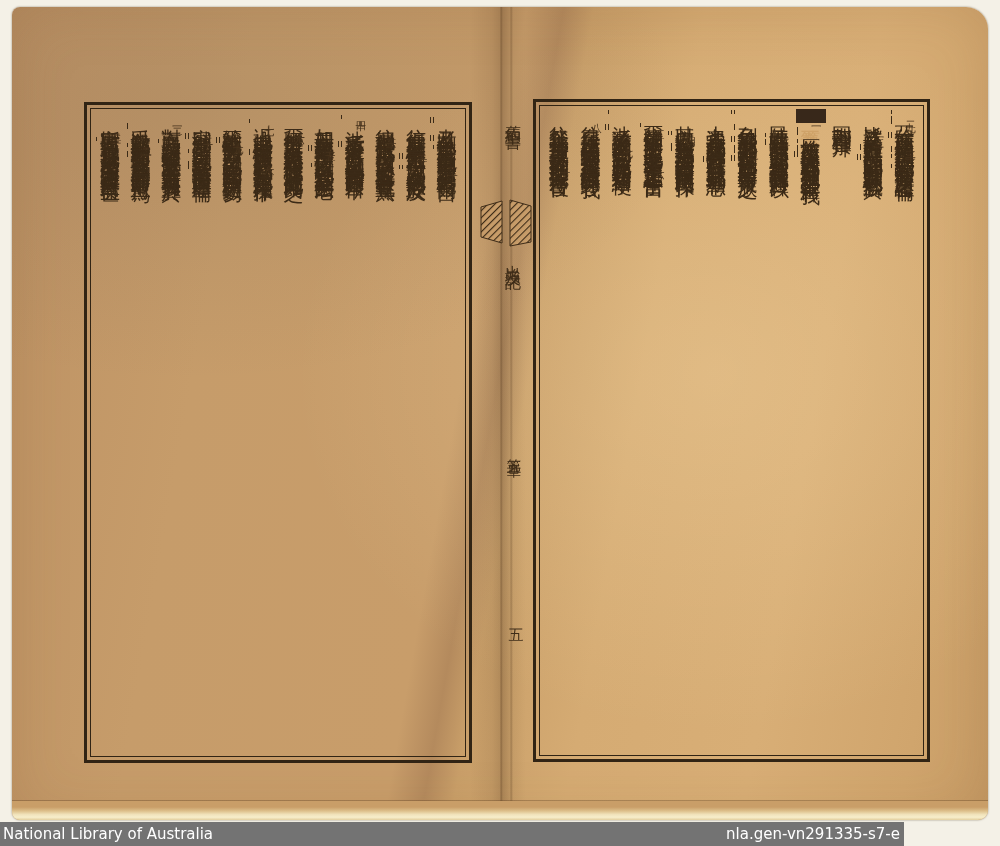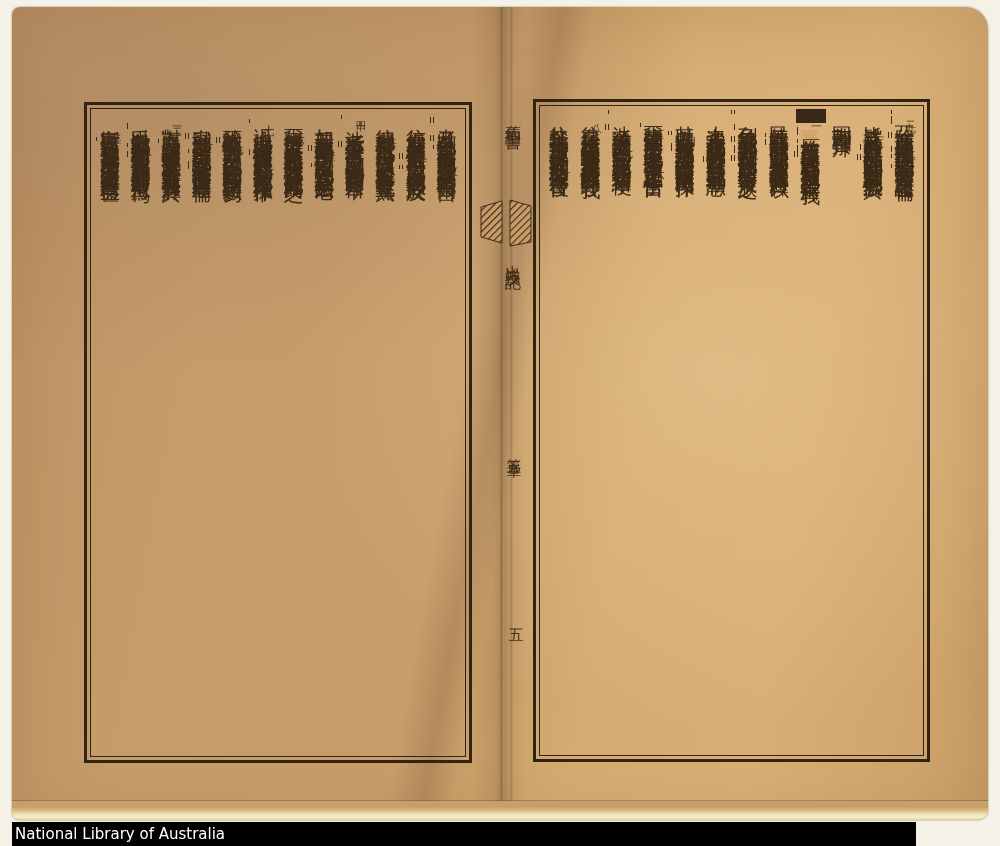--- a/index.html
+++ b/index.html
@@ -43,21 +43,21 @@
 
   
   .gutter-text{position:absolute;writing-mode:vertical-rl;text-orientation:upright;color:#3e2c18;}
   .g-book{left:502px;top:112px;font-size:16px;letter-spacing:3px;}
   .g-section{left:502px;top:252px;font-size:16px;letter-spacing:3px;}
   .g-chapter{left:504px;top:447px;font-size:14.5px;letter-spacing:2px;}
   .g-page{left:506px;top:617px;font-size:15px;}
   .fishtail{position:absolute;left:479px;top:198px;}
 
   
-  .bottom-bar{position:absolute;left:12px;top:822px;width:904px;height:24px;background:#000000;
+  .bottom-bar{position:absolute;left:0;top:822px;width:904px;height:24px;background:#737373;
     color:#ffffff;font-family:"DejaVu Sans","Liberation Sans",sans-serif;font-size:15px;line-height:24px;}
   .bar-left{position:absolute;left:3px;top:0;}
   .bar-right{position:absolute;right:4px;top:0;}
 </style>
 </head>
 <body>
 
 <div class="stage">
 
   <div class="book">
@@ -115,15 +115,16 @@
       <path d="M31,2 L52,8 L52,44 L31,48 Z" fill="url(#hatch)" stroke="#3e2c18" stroke-width="1"></path>
     </svg>
 
     <div class="gutter-text g-section" style="left:490px;top:245px;">出埃及記</div>
     <div class="gutter-text g-chapter" style="left:492px;top:440px;">第五章</div>
     <div class="gutter-text g-page" style="left:494px;top:610px;">五</div>
   </div>
 
   <div class="bottom-bar">
     <span class="bar-left">National Library of Australia</span>
+    <span class="bar-right">nla.gen-vn291335-s7-e</span>
   </div>
 
 </div>
 
 </body></html>

